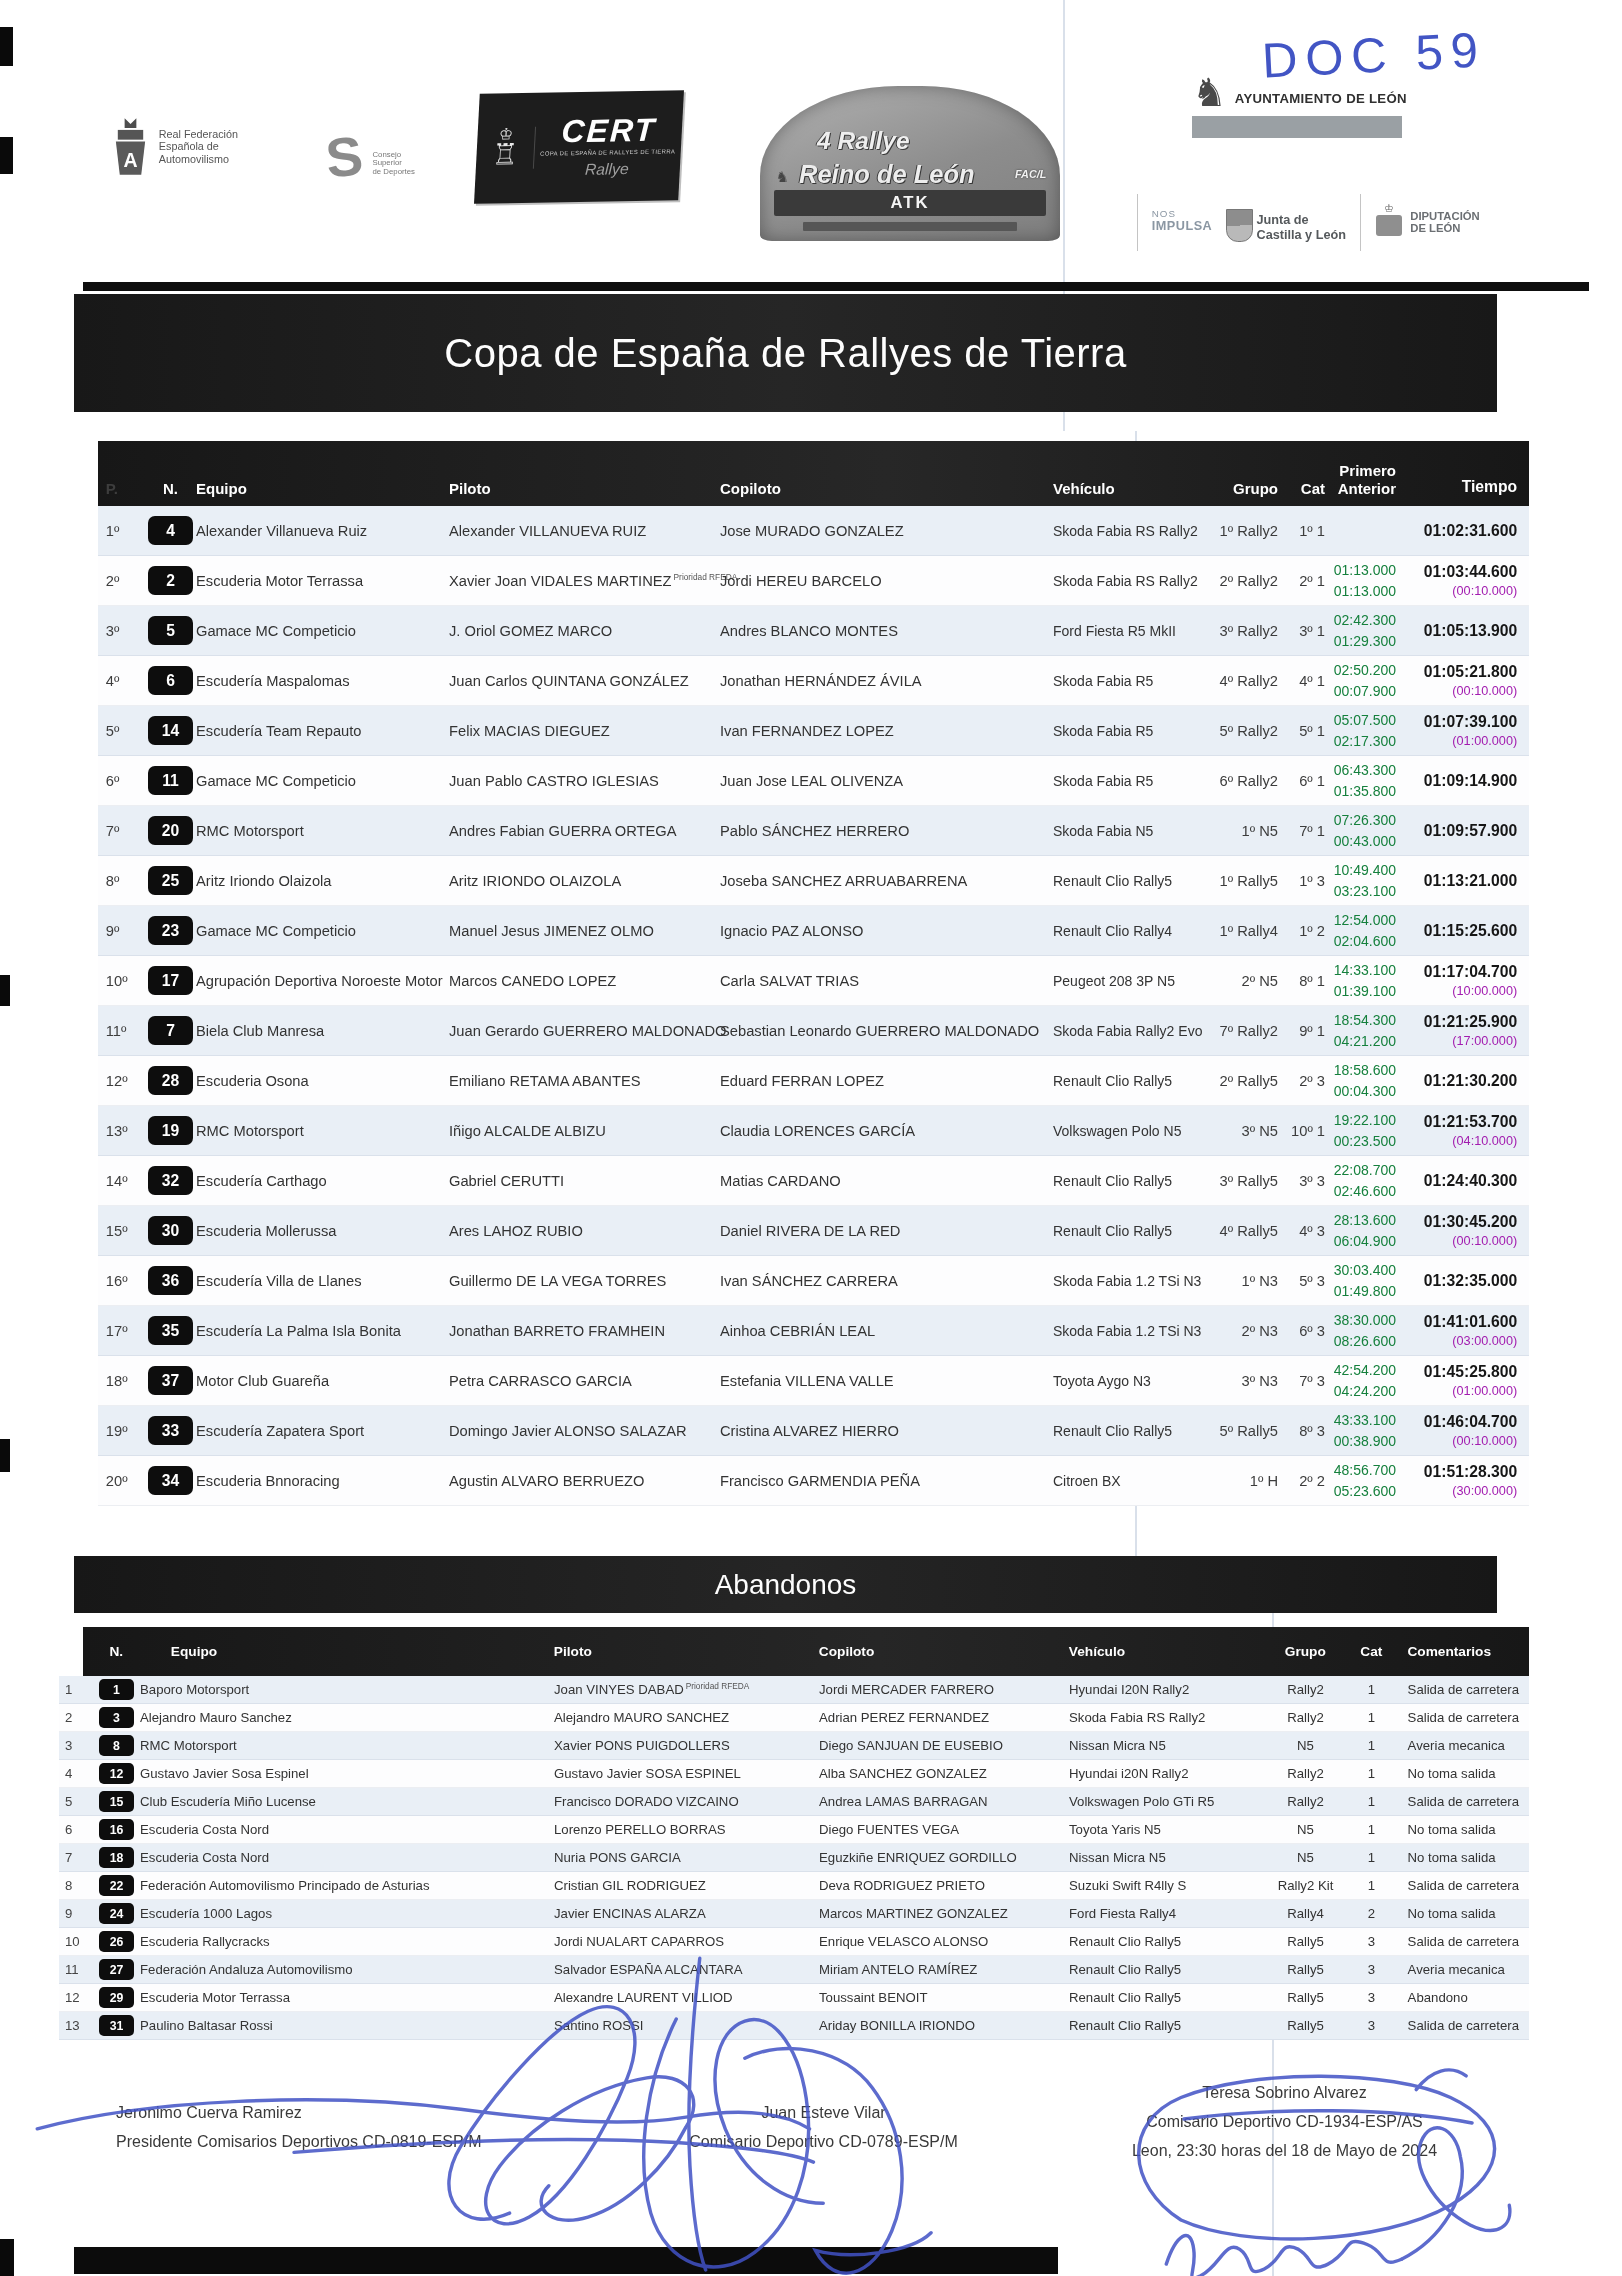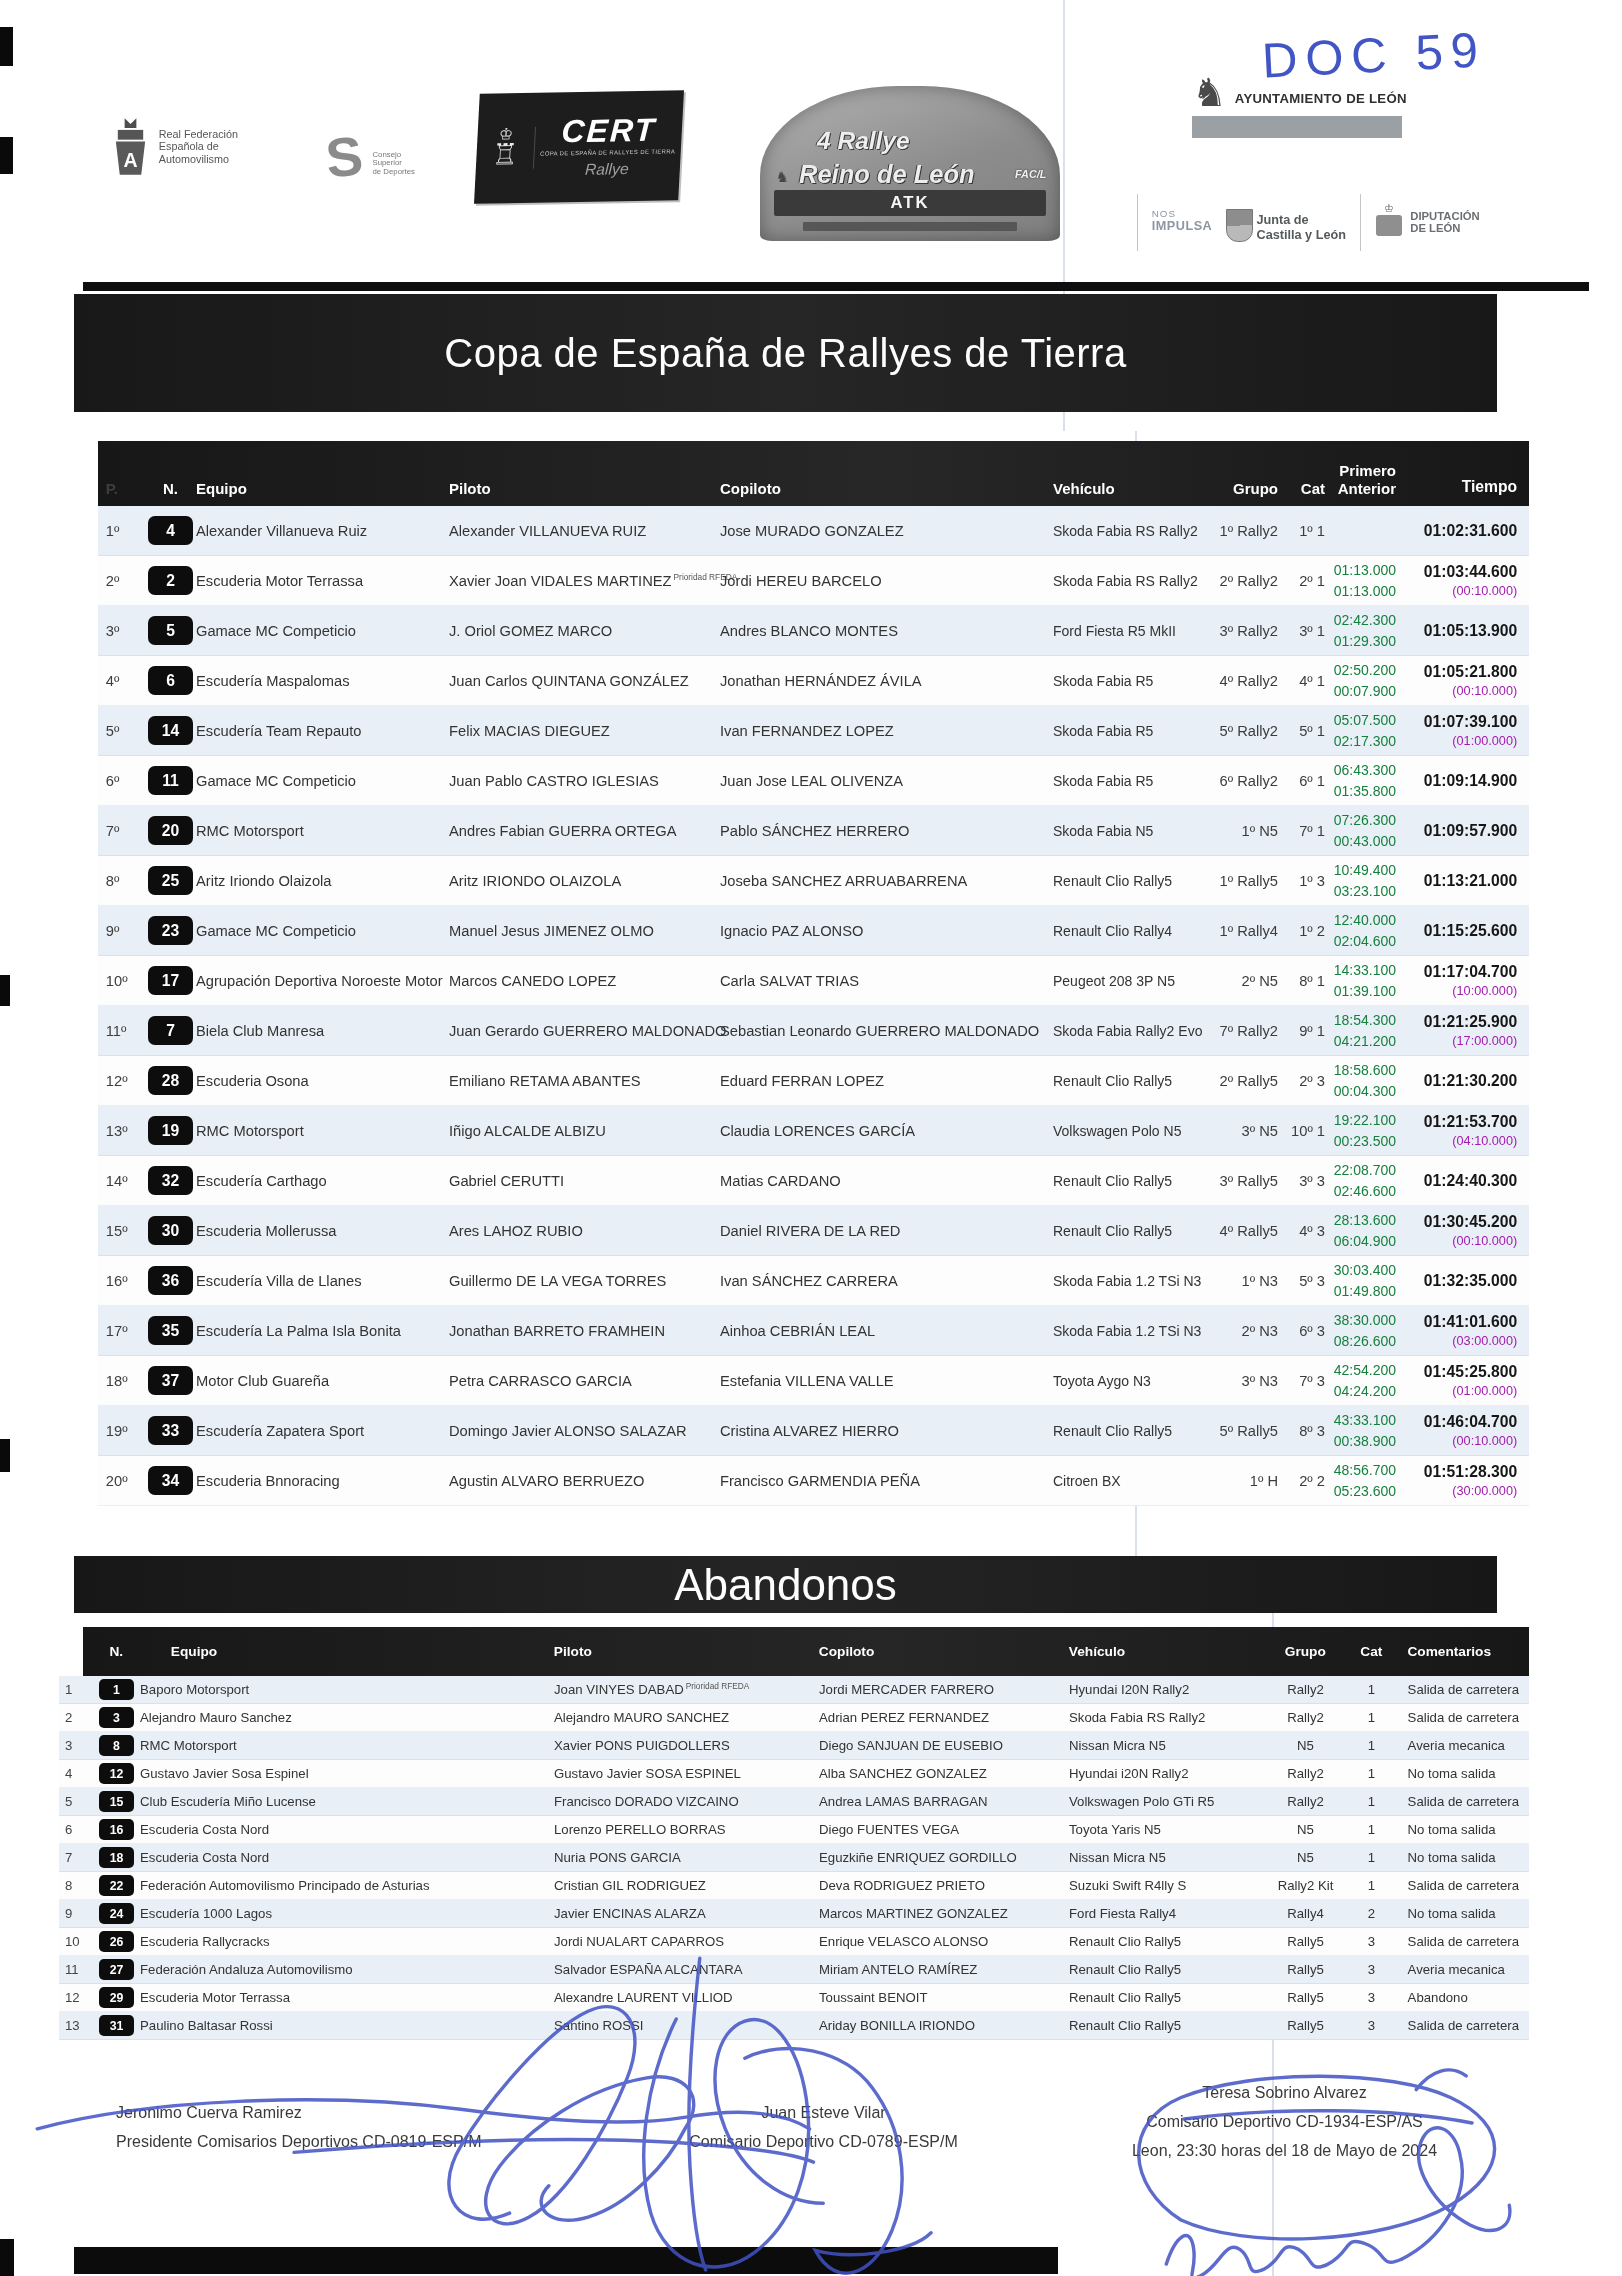--- a/index.html
+++ b/index.html
@@ -50,21 +50,21 @@
   #dipu .crest .crown{font-size:10.8px;color:#666;line-height:9.8px;}
   #dipu .crest .box{width:25.5px;height:21.6px;margin:1px auto 0;background:#8f8f8f;border-radius:2.9px;}
   #dipu .txt{font-size:11.3px;font-weight:bold;color:#6b6f73;line-height:12.7px;margin-top:5.9px;}
   #doc-label{position:absolute;left:1262px;top:27.4px;color:#3347c0;font-size:49px;letter-spacing:7.8px;transform:rotate(-3deg);opacity:.92;}
 
   
   .thin-strip{position:absolute;left:83px;top:282px;width:1506px;height:8.8px;background:#0e0e0e;}
   #title-band{position:absolute;left:74px;top:294px;width:1423px;height:118px;background:linear-gradient(90deg,#181818,#262626 50%,#181818);display:flex;flex-direction:column;justify-content:center;align-items:center;}
   #title-band div{color:#fdfdfd;font-size:40px;line-height:54px;letter-spacing:0.5px;}
   #aband-band{position:absolute;left:74px;top:1556px;width:1423px;height:57px;background:linear-gradient(90deg,#171717,#252525 50%,#171717);display:flex;align-items:center;justify-content:center;}
-  #aband-band div{color:#fdfdfd;font-size:44px;}
+  #aband-band div{color:#fdfdfd;font-size:28px;}
 
   
   #ctable{position:absolute;left:98px;top:441px;width:1431px;}
   #chead{height:65px;background:linear-gradient(90deg,#171717,#272727 55%,#171717);display:flex;align-items:flex-end;padding-bottom:8.8px;box-sizing:border-box;color:#fff;font-weight:bold;font-size:15px;}
   .crow{display:flex;height:49px;align-items:center;font-size:14.7px;color:#333;border-bottom:1px solid rgba(90,110,140,0.10);}
   .crow.odd{background:#e9eff6;}
   .crow.even{background:#fdfdfe;}
   .c-pos{width:47px;box-sizing:border-box;padding-left:7.8px;color:#3d3d3d;}
   .c-badge{width:51px;display:flex;justify-content:center;}
   .badge{min-width:45px;height:29px;box-sizing:border-box;padding:0 3.9px;background:#0d0d0d;border-radius:6.9px;color:#fff;font-weight:bold;font-size:15.7px;display:flex;align-items:center;justify-content:center;}
@@ -394,21 +394,21 @@
           <div class="c-badge">
             <span class="badge">23</span>
           </div>
           <div class="c-equipo">Gamace MC Competicio</div>
           <div class="c-piloto"><span>Manuel Jesus JIMENEZ OLMO</span><sup class="note"></sup></div>
           <div class="c-copiloto">Ignacio PAZ ALONSO</div>
           <div class="c-vehiculo">Renault Clio Rally4</div>
           <div class="c-grupo">1º Rally4</div>
           <div class="c-cat">1º 2</div>
           <div class="c-prim">
-            <div>12:40.000</div>
+            <div>12:54.000</div>
             <div>02:04.600</div>
           </div>
           <div class="c-tiempo">
             <div class="time">01:15:25.600</div>
             <div class="penal"></div>
           </div>
         </div>
         <div class="crow even">
           <div class="c-pos">10º</div>
           <div class="c-badge">

